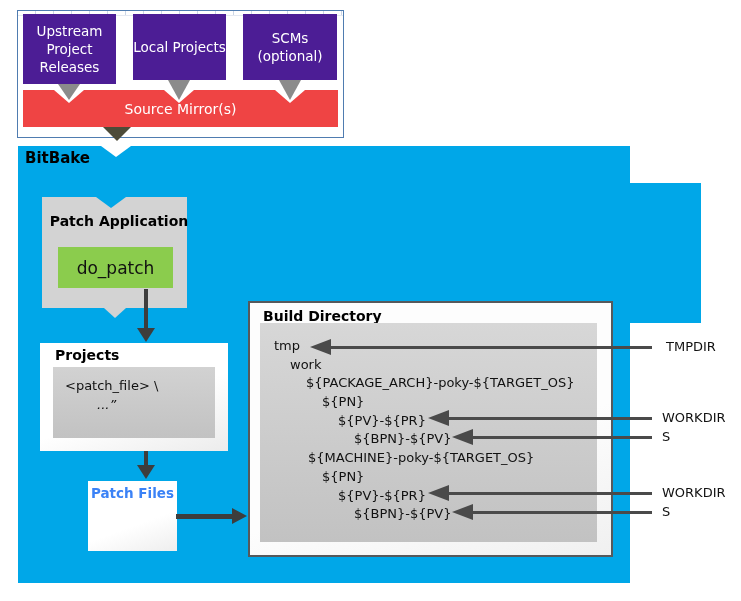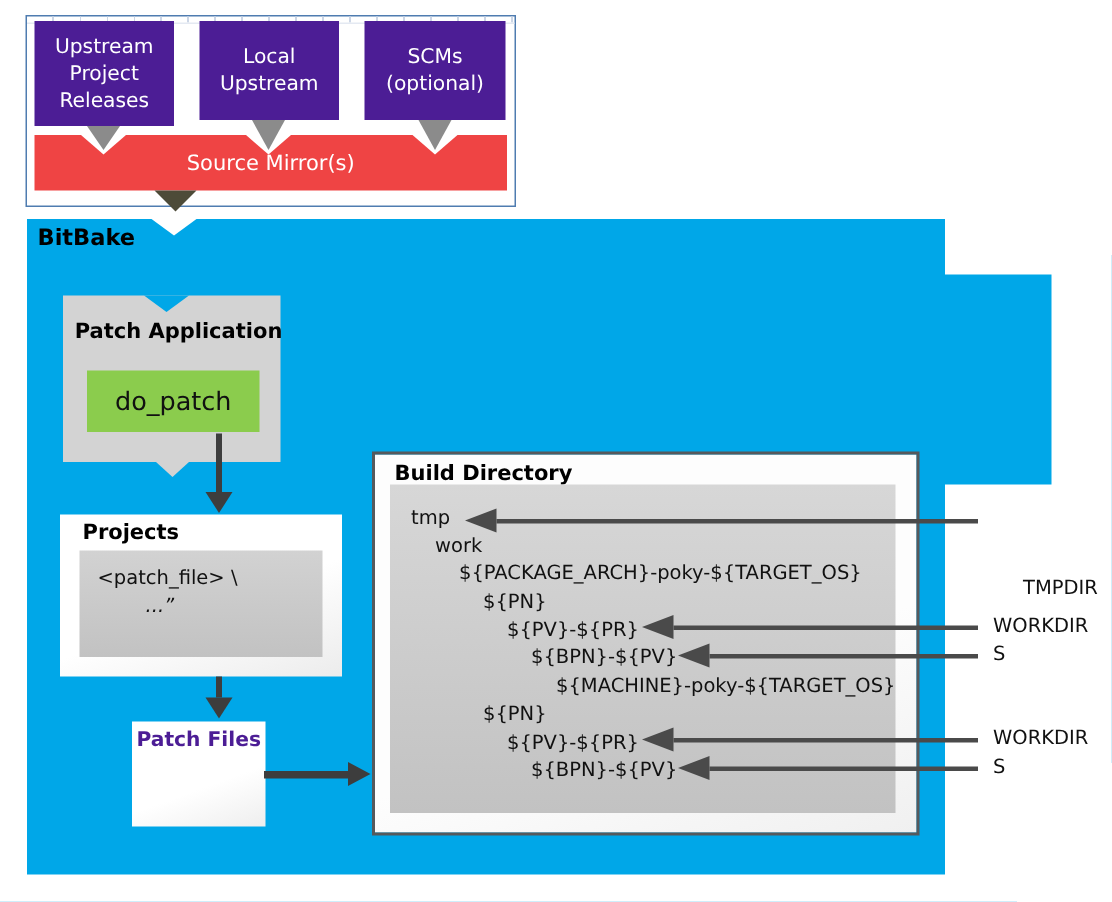--- a/index.html
+++ b/index.html
@@ -57,36 +57,36 @@
   .recipes{left:40px;top:343px;width:188px;height:108px;background:linear-gradient(160deg,#ffffff 55%,#ececec);}
   .recipes-title{left:55px;top:347px;font-size:14px;font-weight:bold;color:#000;}
   .recipes-inner{left:53px;top:367px;width:162px;height:71px;background:linear-gradient(180deg,#d2d2d2,#c2c2c2);box-sizing:border-box;padding-top:9px;}
   .code-line{font-size:13px;line-height:19px;color:#111;white-space:pre;}
   .code-line:nth-child(1){padding-left:12px;}
   .code-line:nth-child(2){padding-left:44px;font-style:italic;}
   .code-line:nth-child(3){padding-left:94px;}
 
   
   .patch-files{left:88px;top:481px;width:89px;height:70px;background:linear-gradient(160deg,#ffffff 60%,#eeeeee);}
-  .pf-title{left:88px;top:485px;width:89px;text-align:center;font-size:13.5px;font-weight:bold;color:#4c1d95;}
+  .pf-title{left:88px;top:485px;width:89px;text-align:center;font-size:13.5px;font-weight:bold;color:#3b82f6;}
   .pf-inner{left:99px;top:502px;width:64px;height:45px;background:linear-gradient(180deg,#d0d0d0,#c2c2c2);box-sizing:border-box;padding-top:4px;}
   .pf-line{font-size:13px;line-height:19px;color:#111;padding-left:11px;white-space:pre;}
 
   
   .build-dir{left:248px;top:301px;width:365px;height:256px;background:linear-gradient(160deg,#fdfdfd 60%,#f0f0f0);border:2px solid #56595c;box-sizing:border-box;}
   .bd-title{position:absolute;left:13px;top:5px;font-size:14px;font-weight:bold;color:#000;}
   .bd-tree{position:absolute;left:10px;top:20px;width:337px;height:219px;background:linear-gradient(180deg,#d7d7d7,#c2c2c2);box-sizing:border-box;padding-top:14px;}
   .tree-line{font-size:13px;line-height:18.7px;height:18.7px;color:#111;white-space:pre;}
 
   
   .ptr{position:absolute;height:16px;}
   .ptr .head{position:absolute;left:0;top:0;width:0;height:0;border-top:8px solid transparent;border-bottom:8px solid transparent;border-right:21px solid #4a4a4a;}
   .ptr .line{position:absolute;left:21px;top:6.5px;height:3px;background:#4a4a4a;}
   .ptr .label{position:absolute;top:0;line-height:16px;font-size:13px;color:#111;white-space:nowrap;}
-  .ptr0{left:310px;top:339px;} .ptr0 .line{width:321px;} .ptr0 .label{left:372px;margin-top:46px;}
+  .ptr0{left:310px;top:339px;} .ptr0 .line{width:321px;} .ptr0 .label{left:356px;}
   .ptr1{left:428px;top:410px;} .ptr1 .line{width:203px;} .ptr1 .label{left:234px;}
   .ptr2{left:452px;top:429px;} .ptr2 .line{width:179px;} .ptr2 .label{left:210px;}
   .ptr3{left:428px;top:485px;} .ptr3 .line{width:203px;} .ptr3 .label{left:234px;}
   .ptr4{left:452px;top:504px;} .ptr4 .line{width:179px;} .ptr4 .label{left:210px;}
 </style>
 </head>
 <body>
 
 <div class="canvas">
 
@@ -98,21 +98,21 @@
   </div>
 
   <div class="tri notch-white nw1"></div>
   <div class="tri notch-white nw2"></div>
   <div class="tri notch-white nw3"></div>
 
   <div class="abs bubble bubble1">
     <span>Upstream Project Releases</span>
   </div>
   <div class="abs bubble bubble2">
-    <span>Local Upstream</span>
+    <span>Local Projects</span>
   </div>
   <div class="abs bubble bubble3">
     <span>SCMs (optional)</span>
   </div>
 
   <div class="tri tail-gray tg1"></div>
   <div class="tri tail-gray tg2"></div>
   <div class="tri tail-gray tg3"></div>
   <div class="tri olive-tail"></div>
 
@@ -156,21 +156,21 @@
 
   <div class="abs build-dir">
     <div class="bd-title">Build Directory</div>
     <div class="bd-tree">
       <div class="tree-line" style="padding-left: 14px;">tmp</div>
       <div class="tree-line" style="padding-left: 30px;">work</div>
       <div class="tree-line" style="padding-left: 46px;">${PACKAGE_ARCH}-poky-${TARGET_OS}</div>
       <div class="tree-line" style="padding-left: 62px;">${PN}</div>
       <div class="tree-line" style="padding-left: 78px;">${PV}-${PR}</div>
       <div class="tree-line" style="padding-left: 94px;">${BPN}-${PV}</div>
-      <div class="tree-line" style="padding-left: 38px; text-align: right;">${MACHINE}-poky-${TARGET_OS}</div>
+      <div class="tree-line" style="padding-left: 48px;">${MACHINE}-poky-${TARGET_OS}</div>
       <div class="tree-line" style="padding-left: 62px;">${PN}</div>
       <div class="tree-line" style="padding-left: 78px;">${PV}-${PR}</div>
       <div class="tree-line" style="padding-left: 94px;">${BPN}-${PV}</div>
     </div>
   </div>
 
   <div class="ptr ptr0">
     <div class="head"></div>
     <div class="line"></div>
     <div class="label">TMPDIR</div>

